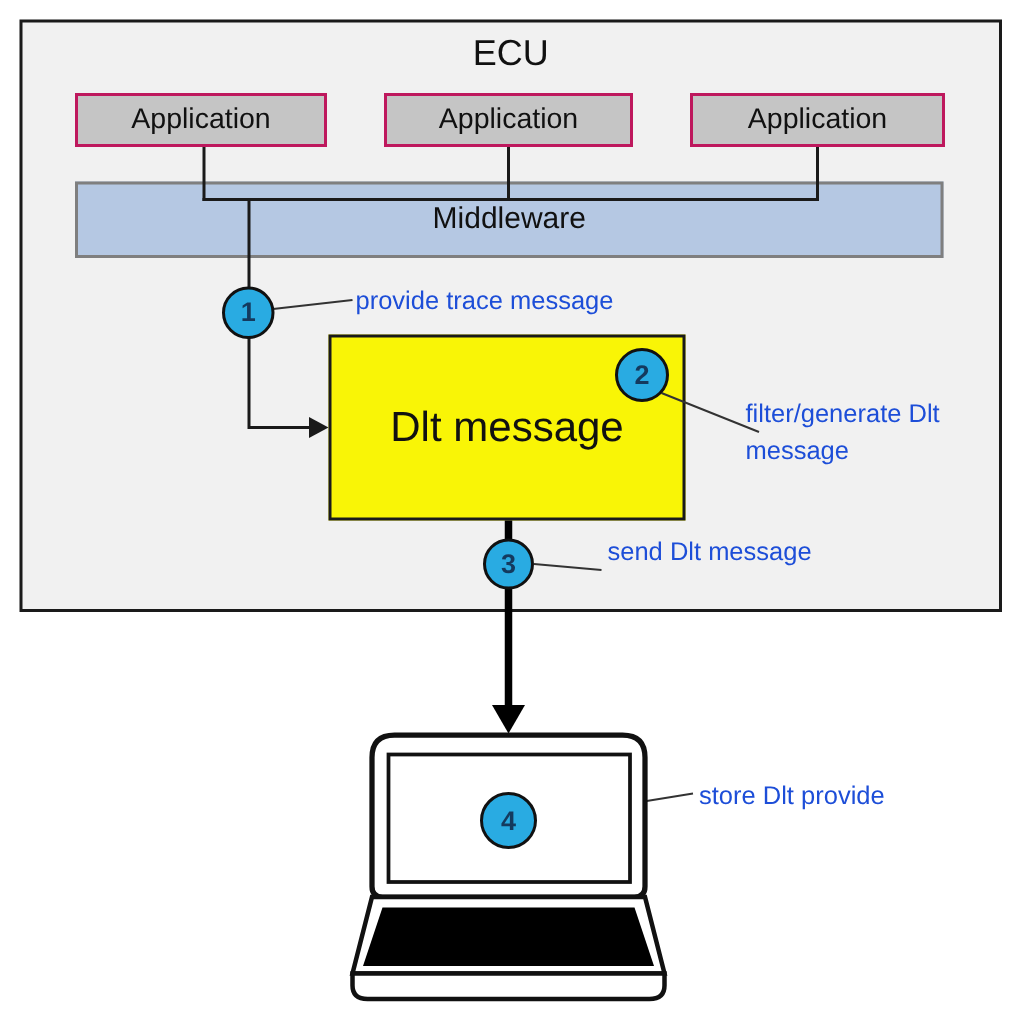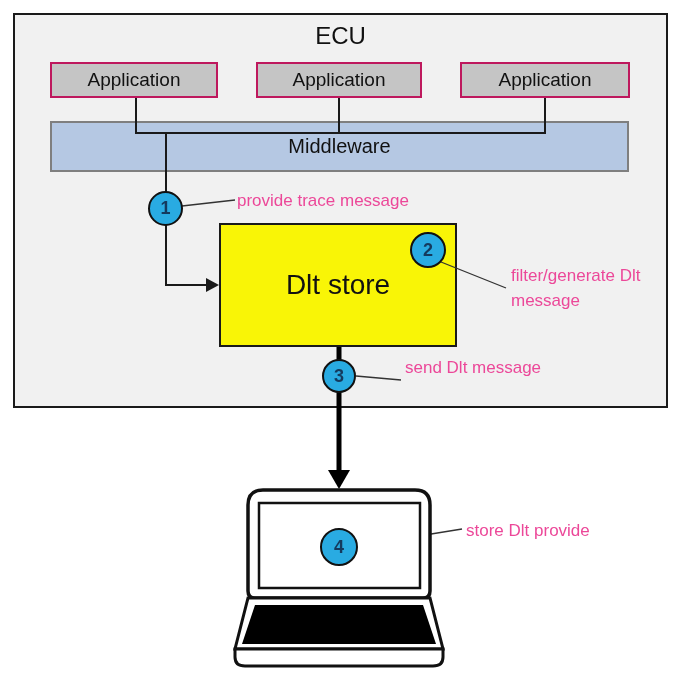--- a/index.html
+++ b/index.html
@@ -72,25 +72,25 @@
     font-size: 18px; font-weight: bold;
     color: #143a5e;
   }
   .circle-1 { left: 148px; top: 191px; width: 35px; height: 35px; }
   .circle-2 { left: 410px; top: 232px; width: 36px; height: 36px; }
   .circle-3 { left: 322px; top: 359px; width: 34px; height: 34px; }
   .circle-4 { left: 320px; top: 528px; width: 38px; height: 38px; }
 
   .step-label {
     font-size: 17px;
-    color: #ec4899;
+    color: #1d4ed8;
     white-space: nowrap;
   }
   .label-1 { left: 237px; top: 191px; }
-  .label-2 { left: 511px; top: 263px; width: 155px; white-space: normal; line-height: 25px; }
+  .label-2 { left: 497px; top: 263px; width: 155px; white-space: normal; line-height: 25px; }
   .label-3 { left: 405px; top: 358px; }
   .label-4 { left: 466px; top: 521px; }
 </style>
 </head>
 <body>
 
 <div class="canvas">
 
   <div class="abs ecu-box"></div>
 
@@ -104,21 +104,21 @@
   </div>
   <div class="abs app-box app-3">
     <span>Application</span>
   </div>
 
   <div class="abs middleware-box">
     <span>Middleware</span>
   </div>
 
   <div class="abs dlt-box">
-    <div class="dlt-title">Dlt store</div>
+    <div class="dlt-title">Dlt message</div>
   </div>
 
   <svg class="overlay" viewBox="0 0 683 674" xmlns="http://www.w3.org/2000/svg">
 
     <line x1="136" y1="98" x2="136" y2="134" stroke="#1a1a1a" stroke-width="2"></line>
     <line x1="339" y1="98" x2="339" y2="134" stroke="#1a1a1a" stroke-width="2"></line>
     <line x1="545" y1="98" x2="545" y2="134" stroke="#1a1a1a" stroke-width="2"></line>
 
     <line x1="135" y1="133" x2="545" y2="133" stroke="#1a1a1a" stroke-width="2"></line>
 

